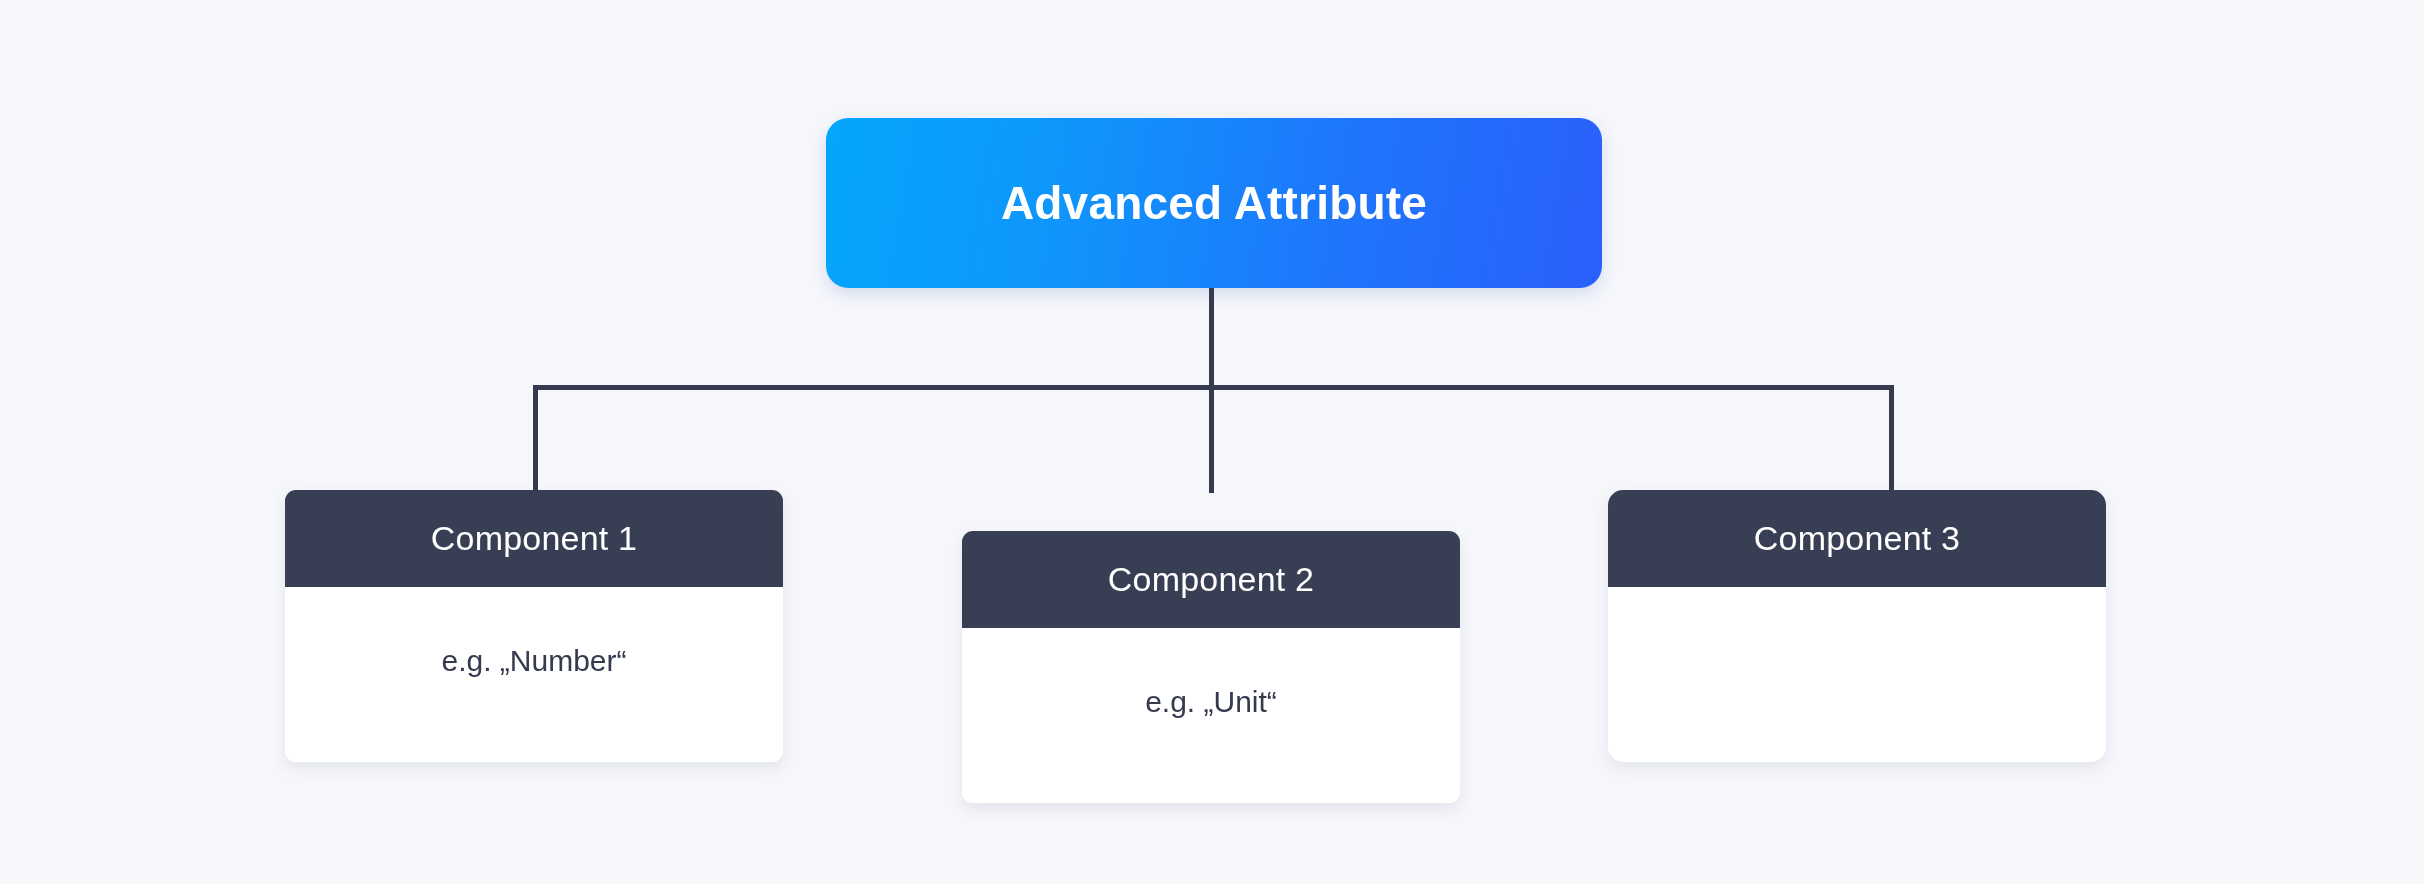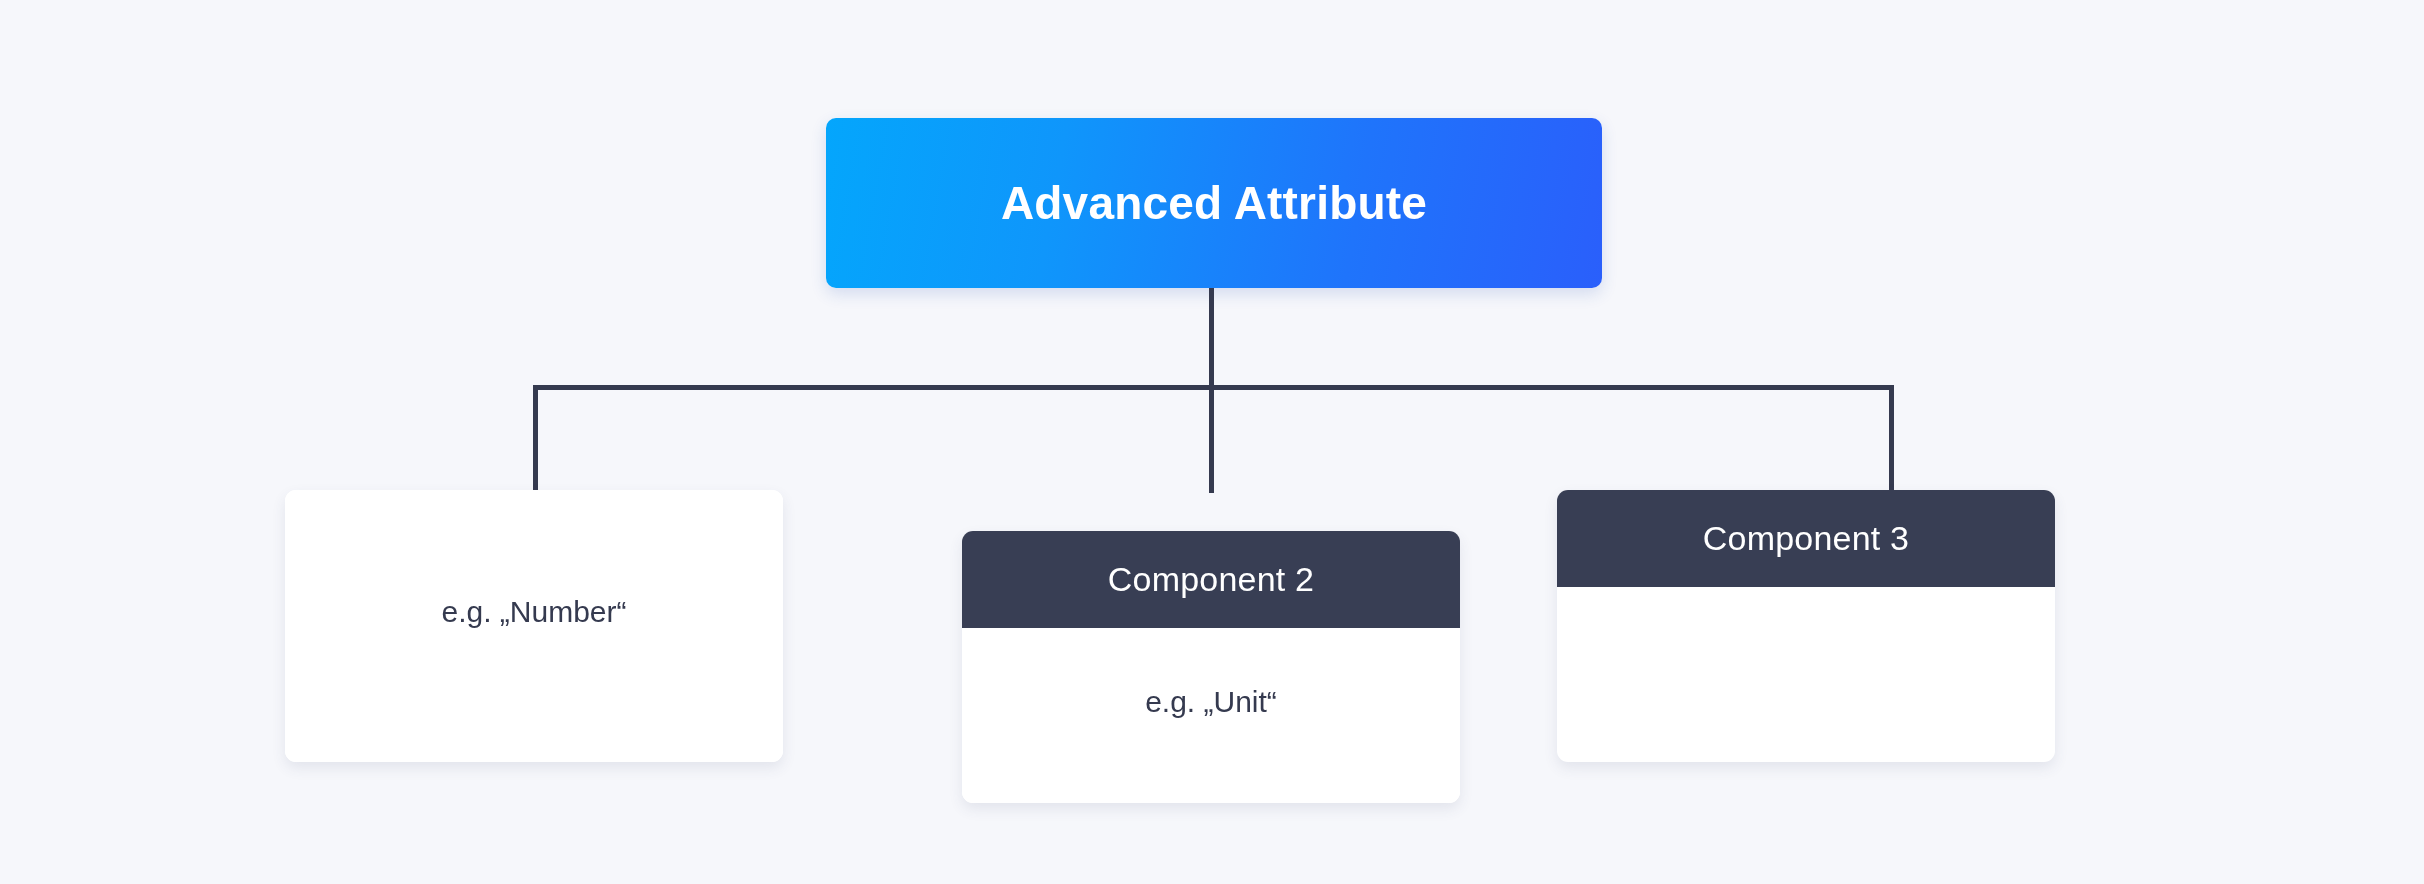--- a/index.html
+++ b/index.html
@@ -20,21 +20,21 @@
     height: 884px;
   }
 
   
   .root-node {
     position: absolute;
     left: 826px;
     top: 118px;
     width: 776px;
     height: 170px;
-    border-radius: 10px;
+    border-radius: 22px;
     background: linear-gradient(100deg, #04a6fc 0%, #0f96fb 30%, #1f74fb 68%, #2a5ffb 100%);
     box-shadow: 0 6px 16px rgba(40, 80, 180, 0.16);
     display: flex;
     align-items: center;
     justify-content: center;
     box-sizing: border-box;
   }
   .root-title {
     color: #ffffff;
     font-size: 46px;
@@ -87,21 +87,21 @@
     height: 272px;
     border-radius: 11px;
     background: #ffffff;
     box-shadow: 0 6px 14px rgba(60, 70, 110, 0.10);
     overflow: hidden;
     display: flex;
     flex-direction: column;
   }
   .child-1 { left: 285px; }
   .child-2 { left: 962px; margin-top: 41px; }
-  .child-3 { left: 1557px; }
+  .child-3 { left: 1608px; border-radius: 15px; }
 
   .card-header {
     height: 97px;
     background: #383e54;
     display: flex;
     align-items: center;
     justify-content: center;
     flex: 0 0 auto;
   }
   .card-header-text {
@@ -136,20 +136,23 @@
     <span class="root-title">Advanced Attribute</span>
   </div>
 
   <div class="connector conn-stem-top"></div>
   <div class="connector conn-bar"></div>
   <div class="connector conn-leg-left"></div>
   <div class="connector conn-leg-mid"></div>
   <div class="connector conn-leg-right"></div>
 
   <div class="child-card child-1">
+    <div class="card-header">
+      <span class="card-header-text">Component 1</span>
+    </div>
     <div class="card-body">
       <span class="card-body-text">e.g. „Number“</span>
     </div>
   </div>
 
   <div class="child-card child-2">
     <div class="card-header">
       <span class="card-header-text">Component 2</span>
     </div>
     <div class="card-body">

